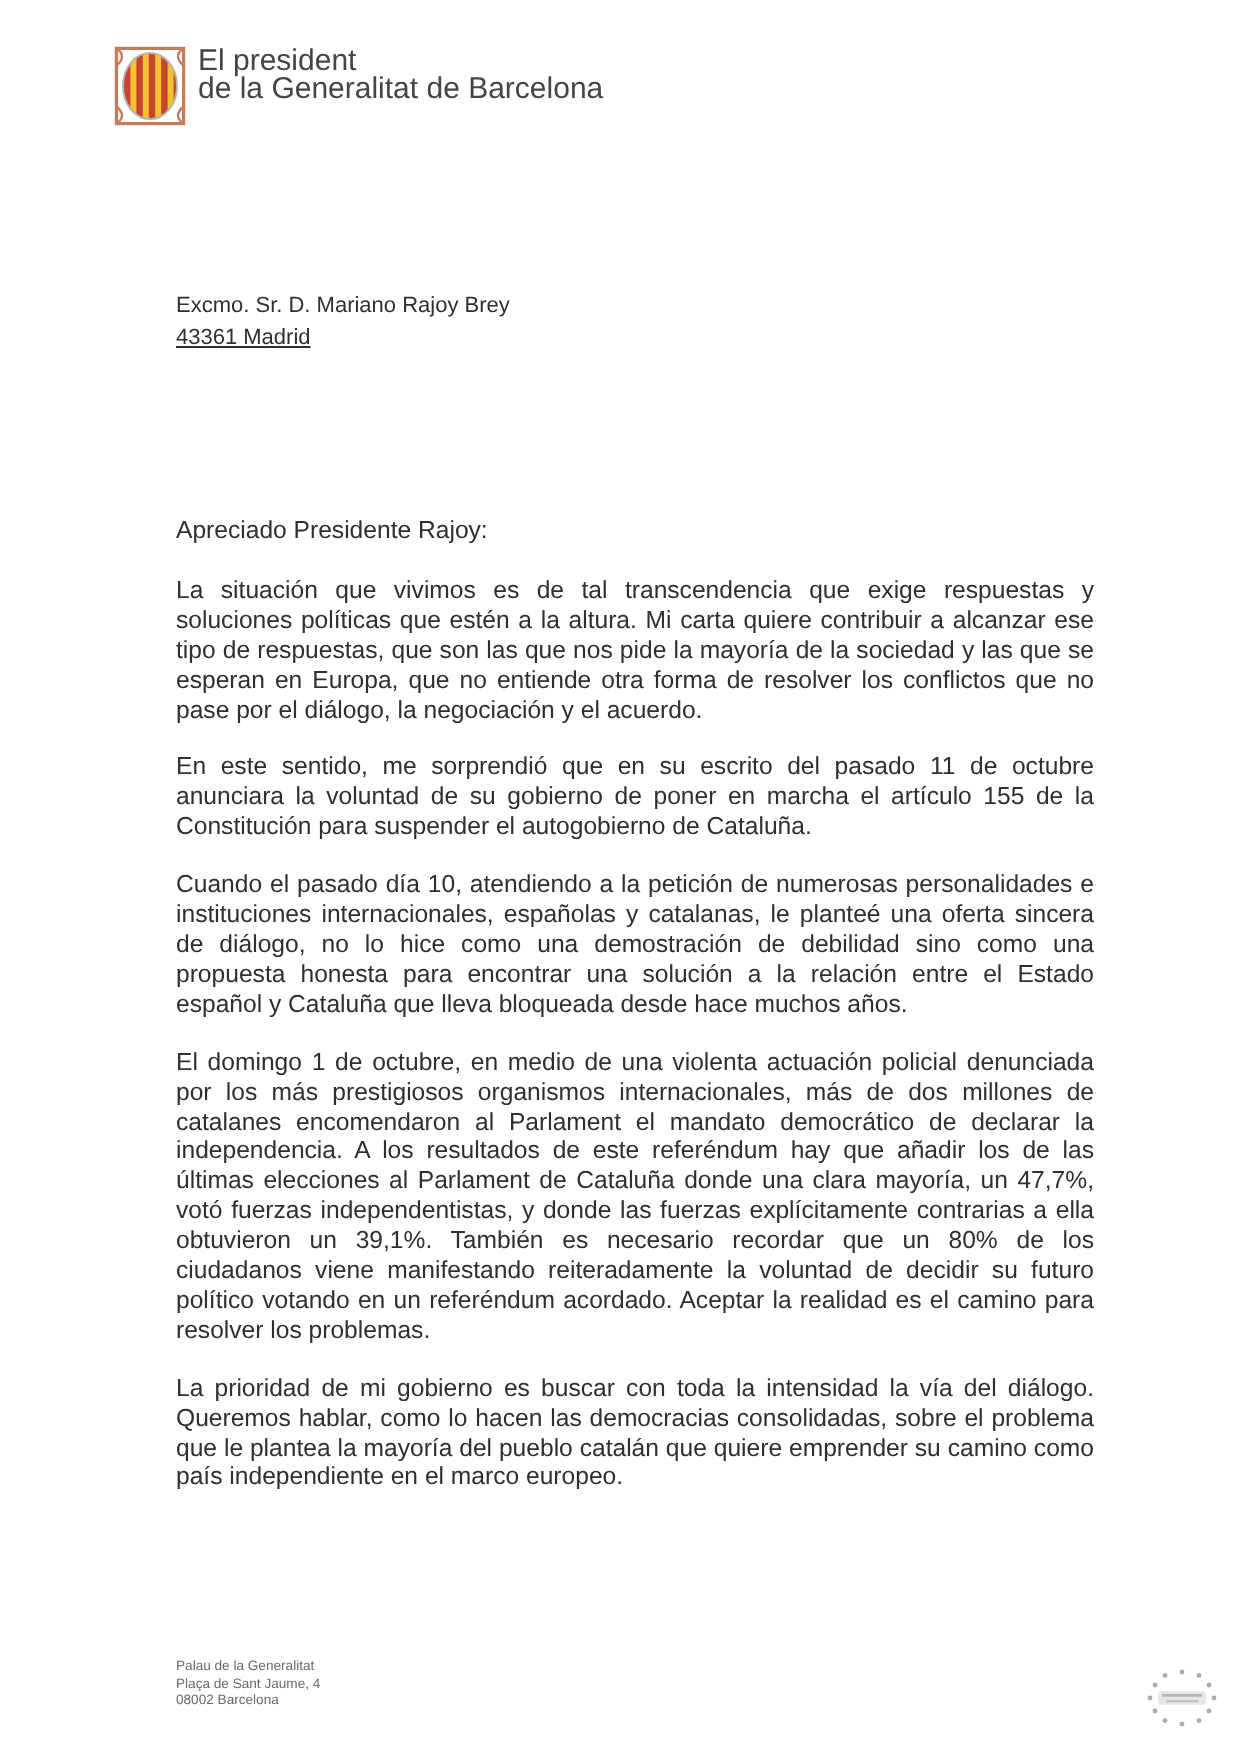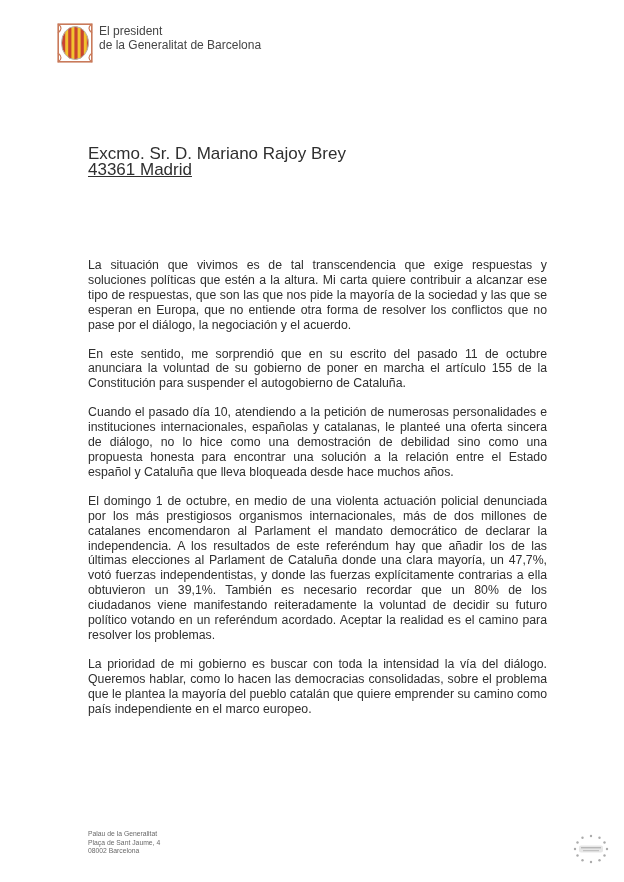--- a/index.html
+++ b/index.html
@@ -14,30 +14,30 @@
   }
   
   .header {
     position: absolute;
     left: 57px; top: 22px;
     display: flex;
     align-items: flex-start;
   }
   .emblem { width: 36px; height: 42px; margin-right: 6px; }
   .header-text {
-    font-size: 12px;
+    font-size: 15px;
     line-height: 14px;
     color: #454545;
     padding-top: 2px;
   }
   
   .recipient {
     position: absolute;
     left: 88px; top: 146px;
-    font-size: 17px;
+    font-size: 11px;
     line-height: 15.5px;
   }
   .recipient .underlined { text-decoration: underline; }
   
   .body-text {
     position: absolute;
     left: 88px; top: 258px;
     width: 459px;
     font-size: 12.3px;
     line-height: 14.9px;
@@ -97,20 +97,21 @@
       <div>de la Generalitat de Barcelona</div>
     </div>
   </div>
 
   <div class="recipient">
     <div>Excmo. Sr. D. Mariano Rajoy Brey</div>
     <div class="underlined">43361 Madrid</div>
   </div>
 
   <div class="body-text">
+    <p class="salutation">Apreciado Presidente Rajoy:</p>
     <p>La situación que vivimos es de tal transcendencia que exige respuestas y soluciones políticas que estén a la altura. Mi carta quiere contribuir a alcanzar ese tipo de respuestas, que son las que nos pide la mayoría de la sociedad y las que se esperan en Europa, que no entiende otra forma de resolver los conflictos que no pase por el diálogo, la negociación y el acuerdo.</p>
     <p>En este sentido, me sorprendió que en su escrito del pasado 11 de octubre anunciara la voluntad de su gobierno de poner en marcha el artículo 155 de la Constitución para suspender el autogobierno de Cataluña.</p>
     <p>Cuando el pasado día 10, atendiendo a la petición de numerosas personalidades e instituciones internacionales, españolas y catalanas, le planteé una oferta sincera de diálogo, no lo hice como una demostración de debilidad sino como una propuesta honesta para encontrar una solución a la relación entre el Estado español y Cataluña que lleva bloqueada desde hace muchos años.</p>
     <p>El domingo 1 de octubre, en medio de una violenta actuación policial denunciada por los más prestigiosos organismos internacionales, más de dos millones de catalanes encomendaron al Parlament el mandato democrático de declarar la independencia. A los resultados de este referéndum hay que añadir los de las últimas elecciones al Parlament de Cataluña donde una clara mayoría, un 47,7%, votó fuerzas independentistas, y donde las fuerzas explícitamente contrarias a ella obtuvieron un 39,1%. También es necesario recordar que un 80% de los ciudadanos viene manifestando reiteradamente la voluntad de decidir su futuro político votando en un referéndum acordado. Aceptar la realidad es el camino para resolver los problemas.</p>
     <p>La prioridad de mi gobierno es buscar con toda la intensidad la vía del diálogo. Queremos hablar, como lo hacen las democracias consolidadas, sobre el problema que le plantea la mayoría del pueblo catalán que quiere emprender su camino como país independiente en el marco europeo.</p>
   </div>
 
   <div class="footer">
     <div>Palau de la Generalitat</div>
     <div>Plaça de Sant Jaume, 4</div>

